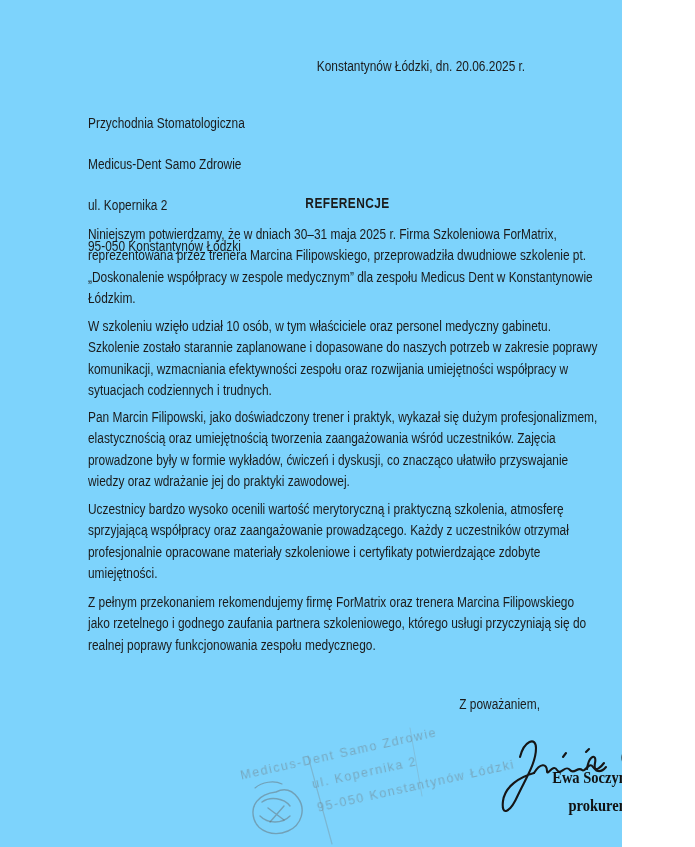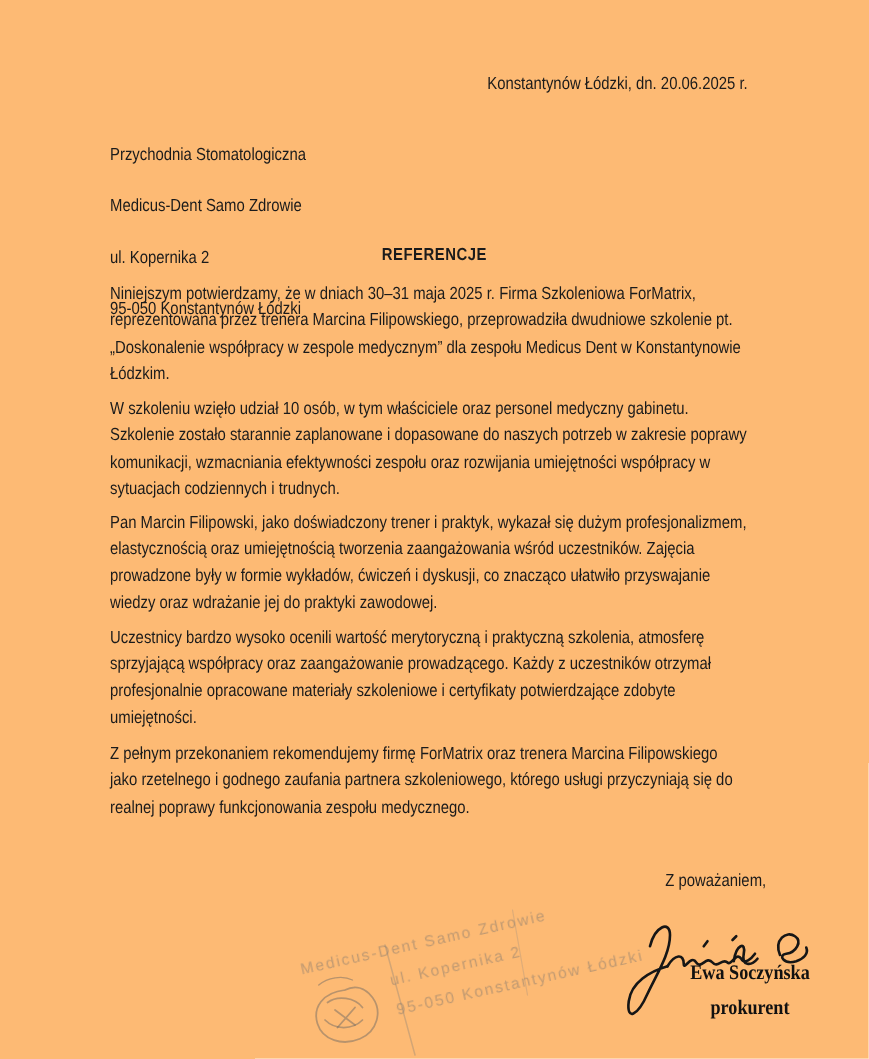--- a/index.html
+++ b/index.html
@@ -1,20 +1,20 @@
 <!DOCTYPE html>
 <html lang="pl"><head>
 <meta charset="utf-8">
 <style>
   html, body { margin: 0; padding: 0; background: #ffffff; }
   .page {
     position: relative;
-    width: 695px;
+    width: 622px;
     height: 847px;
-    background: #fdba74;
+    background: #7dd3fc;
     font-family: "Liberation Sans", sans-serif;
     color: #1b1b1b;
     overflow: hidden;
   }
   .txt {
     position: absolute;
     font-size: 14px;
     line-height: 21.3px;
     transform: scaleX(0.85);
     transform-origin: 0 0;

